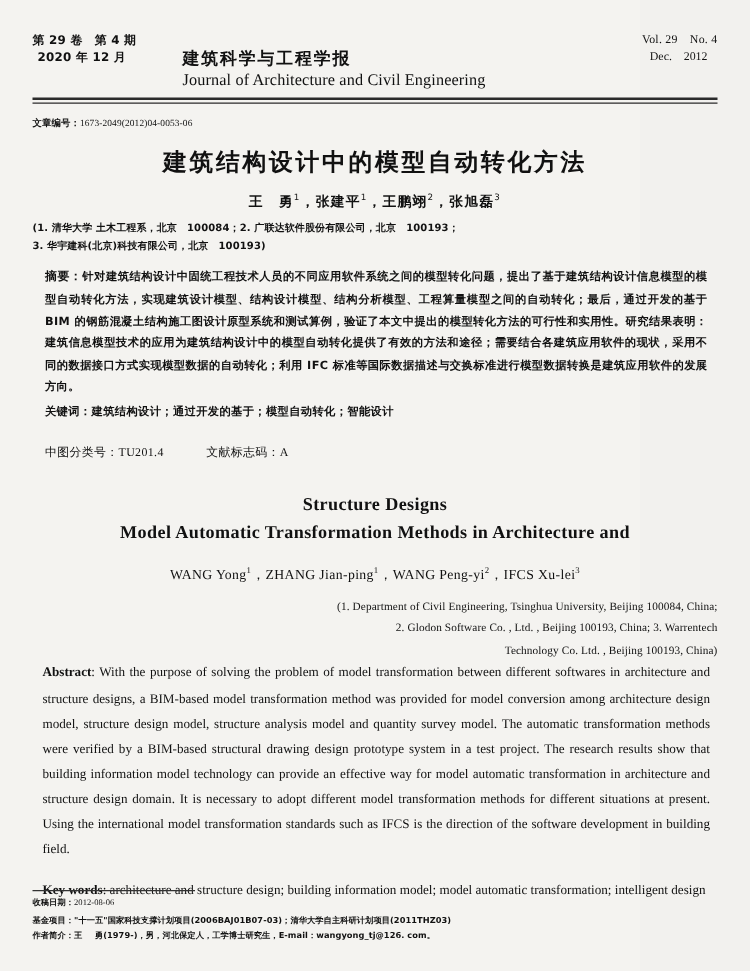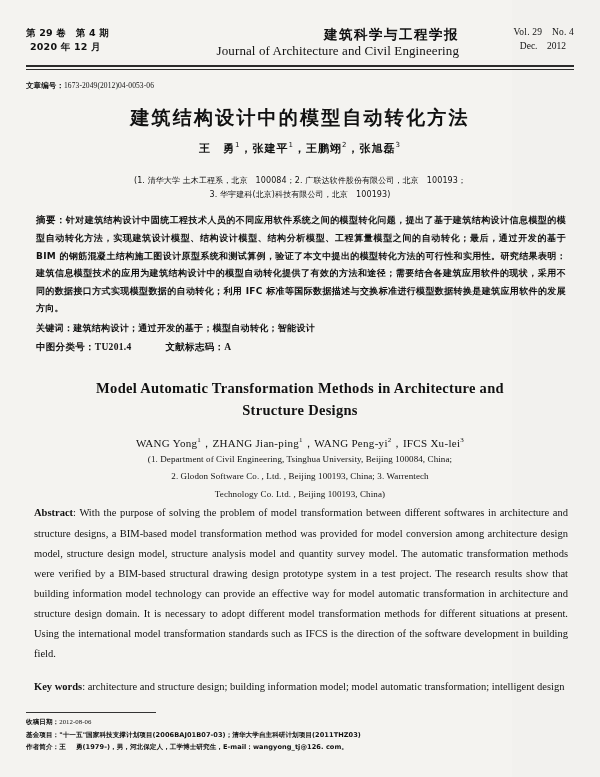--- a/index.html
+++ b/index.html
@@ -43,22 +43,23 @@
   }
   .mast-left {
     font-family: "DejaVu Sans", sans-serif;
     font-weight: bold;
     text-align: left;
     width: 120px;
     letter-spacing: 0.2px;
   }
   .mast-left .ml2 { font-weight: bold; padding-left: 4px; }
   .mast-center {
-    text-align: right;
+    text-align: left;
     flex: 1;
+    margin-top: 13px;
   }
   .journal-cn {
     font-family: "DejaVu Sans", sans-serif;
     font-weight: bold;
     font-size: 13.5px;
     letter-spacing: 1.5px;
     line-height: 1.25;
   }
   .journal-en {
     font-family: "Liberation Serif", serif;
@@ -107,26 +108,25 @@
     text-align: center;
     font-family: "DejaVu Sans", sans-serif;
     font-weight: bold;
     font-size: 11px;
     letter-spacing: 1px;
   }
   .authors-cn sup { font-size: 7px; font-weight: normal; vertical-align: super; }
   .authors-cn .gap { display: inline-block; width: 12px; }
 
   .affil-cn {
-    margin-top: 18px;
-    text-align: center;
+    margin-top: 7px;
     font-family: "DejaVu Sans", sans-serif;
     font-size: 8px;
     line-height: 1.75;
-    font-weight: normal;
+    font-weight: bold;
     letter-spacing: 0.1px;
   }
 
   
   .abs-cn {
     margin-top: 9px;
     padding: 0 8px 0 10px;
     font-family: "DejaVu Sans", sans-serif;
     font-size: 9px;
     font-weight: bold;
@@ -141,24 +141,24 @@
     padding: 0 8px 0 10px;
     margin-top: 2px;
     font-family: "DejaVu Sans", sans-serif;
     font-size: 9px;
     font-weight: bold;
     line-height: 1.95;
     letter-spacing: 0.3px;
   }
   .clc-cn {
     padding: 0 8px 0 10px;
-    margin-top: 1px;
+    margin-top: 15px;
     font-family: "DejaVu Sans", sans-serif;
     font-size: 9.5px;
-    font-weight: bold;
+    font-weight: normal;
     line-height: 1.95;
     letter-spacing: 0.3px;
   }
   .clc-cn .val { font-family: "Liberation Serif", serif; }
   .clc-cn .sep { display: inline-block; width: 34px; }
 
   
   .title-en {
     margin-top: 20px;
     text-align: center;
@@ -170,22 +170,22 @@
   }
   .authors-en {
     margin-top: 14px;
     text-align: center;
     font-family: "Liberation Serif", serif;
     font-size: 11px;
     letter-spacing: 0.3px;
   }
   .authors-en sup { font-size: 7px; vertical-align: super; }
   .affil-en {
-    margin-top: 0;
-    text-align: center;
+    margin-top: 10px;
+    text-align: right;
     font-family: "Liberation Serif", serif;
     font-size: 9px;
     line-height: 1.95;
     letter-spacing: 0.1px;
   }
 
   .abs-en {
     padding: 0 6px 0 8px;
     font-family: "Liberation Serif", serif;
     font-size: 10.5px;
@@ -269,22 +269,22 @@
 
     <div class="kw-cn">
       <span>关键词：</span><span>建筑结构设计；通过开发的基于；模型自动转化；智能设计</span>
     </div>
 
     <div class="clc-cn">
       <span>中图分类号：</span><span class="val">TU201.4</span><span class="sep"></span><span>文献标志码：</span><span class="val">A</span>
     </div>
 
     <div class="title-en">
+      <div>Structure Designs</div>
       <div>Model Automatic Transformation Methods in Architecture and</div>
-      <div>Structure Designs</div>
     </div>
 
     <div class="authors-en">
       <span>WANG Yong</span><sup>1</sup><span>，ZHANG Jian-ping</span><sup>1</sup><span>，WANG Peng-yi</span><sup>2</sup><span>，IFCS Xu-lei</span><sup>3</sup>
     </div>
 
     <div class="affil-en">
       <div>(1. Department of Civil Engineering, Tsinghua University, Beijing 100084, China;</div>
       <div>2. Glodon Software Co. , Ltd. , Beijing 100193, China; 3. Warrentech</div>
       <div>Technology Co. Ltd. , Beijing 100193, China)</div>

